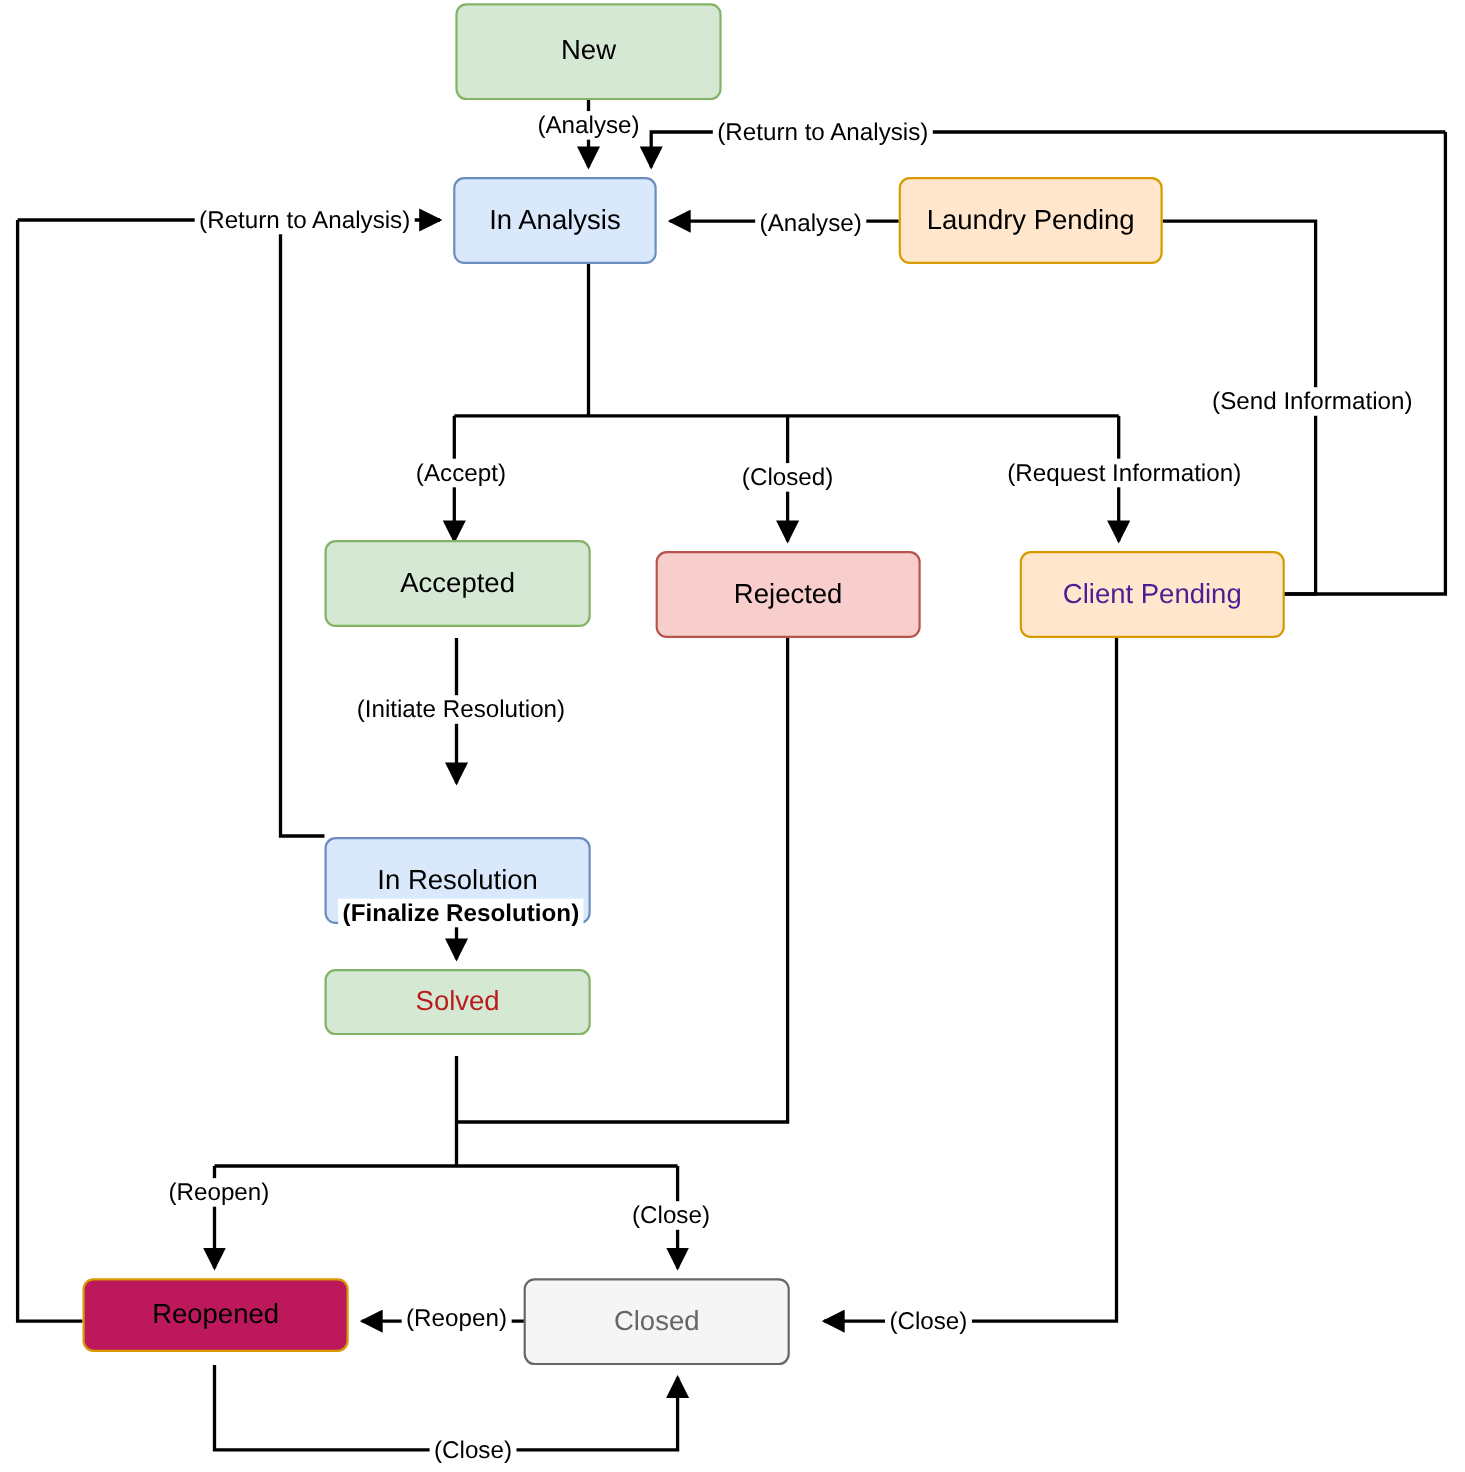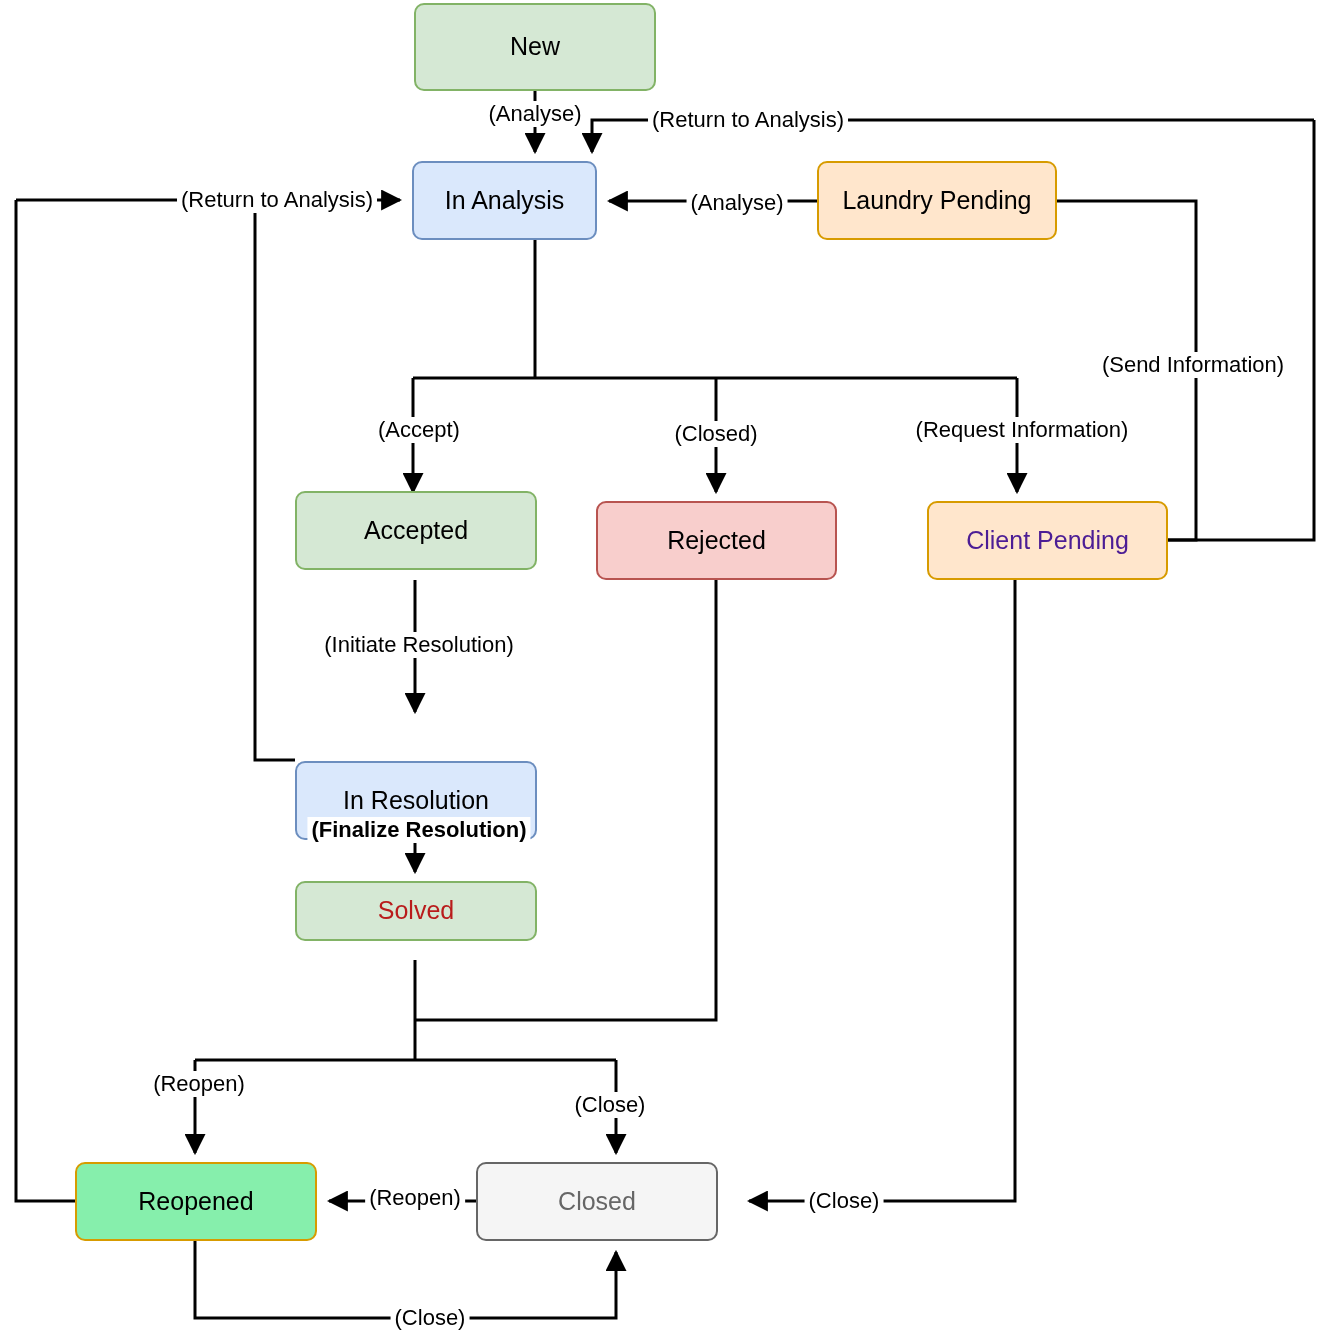--- a/index.html
+++ b/index.html
@@ -131,21 +131,21 @@
   </div>
 
   <div class="node" style="left:295px; top:721px; width:242px; height:79px; background:#dae8fc; border-color:#6c8ebf; color:#000000;margin-top:40px;">
     <span>In Resolution</span>
   </div>
 
   <div class="node" style="left:295px; top:881px; width:242px; height:60px; background:#d5e8d4; border-color:#82b366; color:#b91c1c;">
     <span>Solved</span>
   </div>
 
-  <div class="node" style="left:75px; top:1162px; width:242px; height:79px; background:#86efac; border-color:#d79b00; color:#000000;">
+  <div class="node" style="left:75px; top:1162px; width:242px; height:67px; background:#be185d; border-color:#d79b00; color:#000000;">
     <span>Reopened</span>
   </div>
 
   <div class="node" style="left:476px; top:1162px; width:242px; height:79px; background:#f5f5f5; border-color:#666666; color:#666666;">
     <span>Closed</span>
   </div>
 
   <div class="edge-label" style="left:535px; top:114px;">(Analyse)</div>
   <div class="edge-label" style="left:748px; top:120px;">(Return to Analysis)</div>
   <div class="edge-label" style="left:277px; top:200px;">(Return to Analysis)</div>

